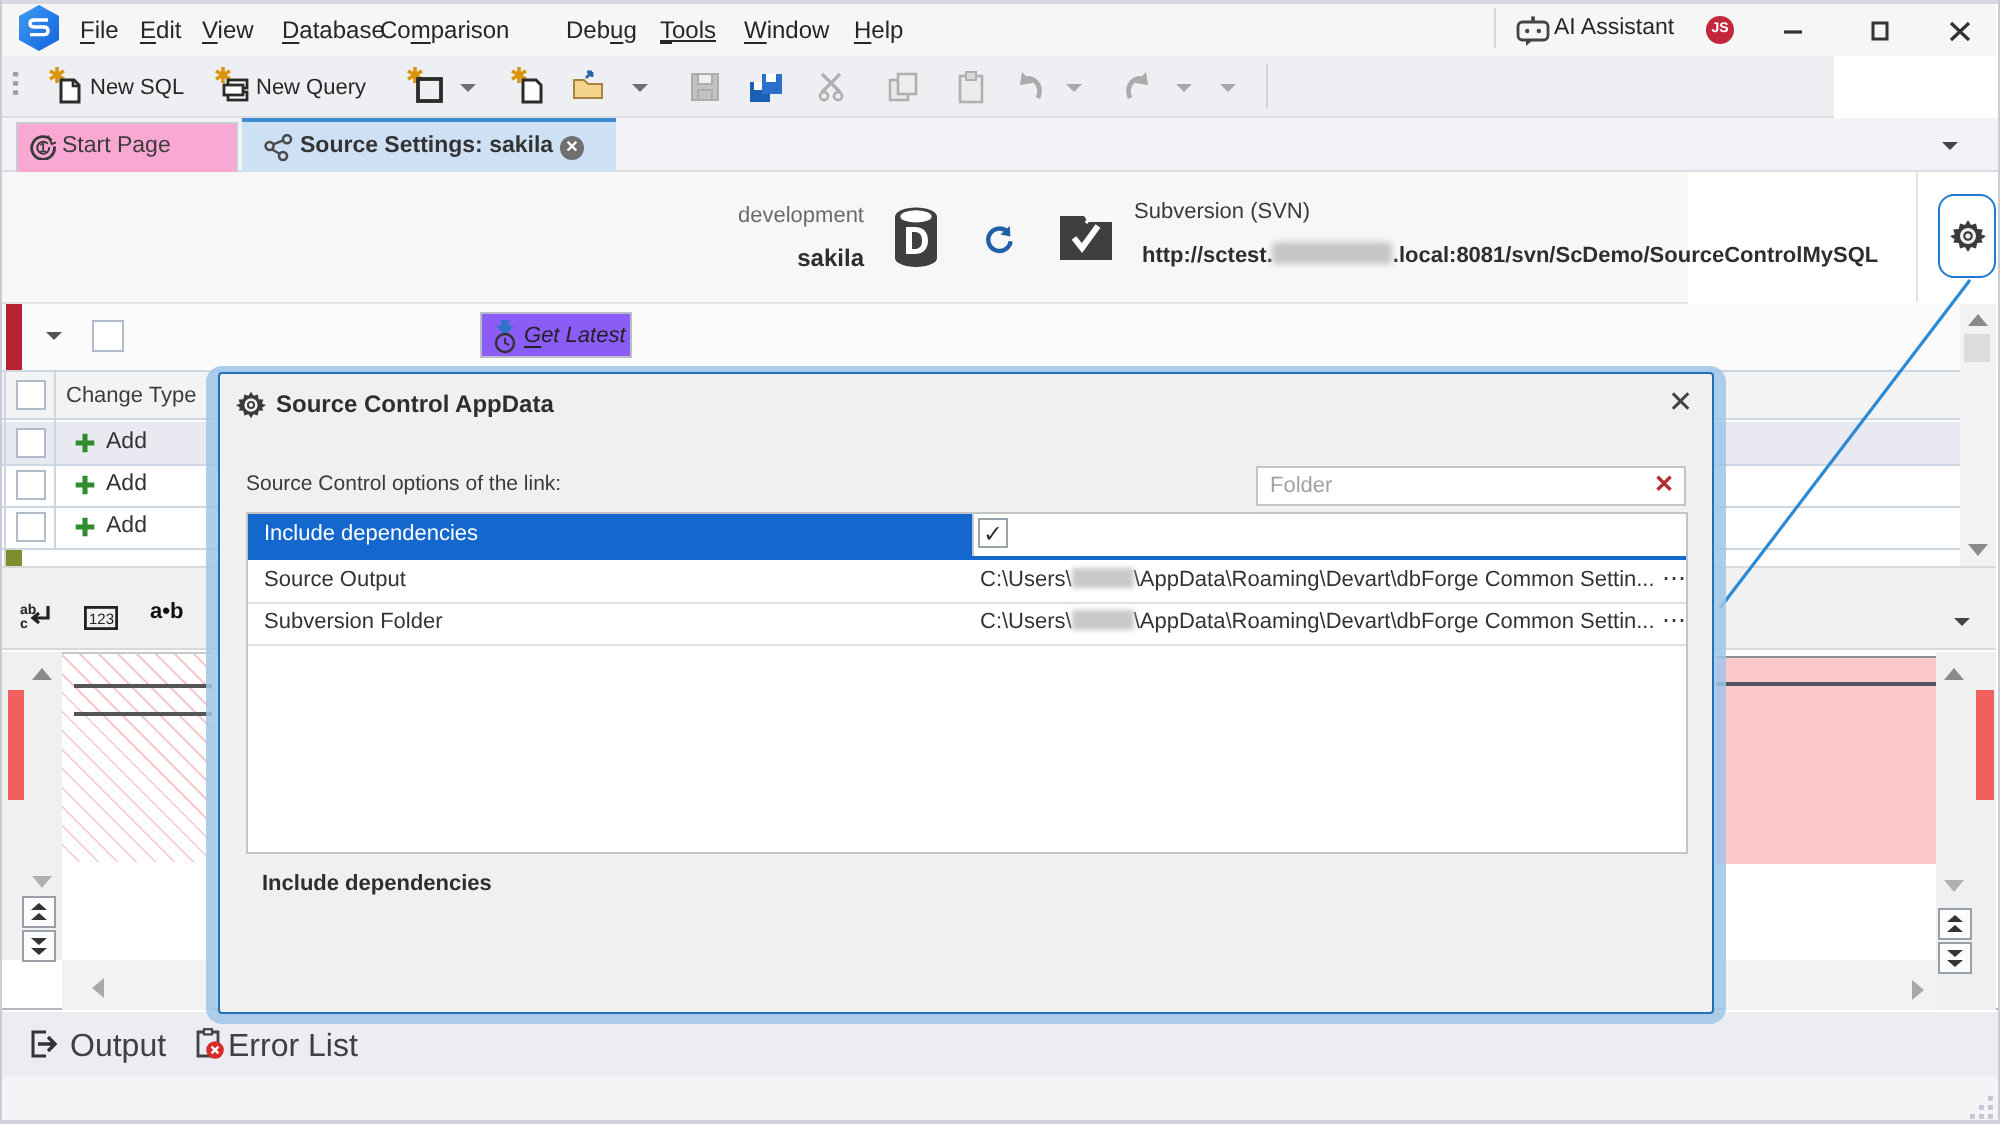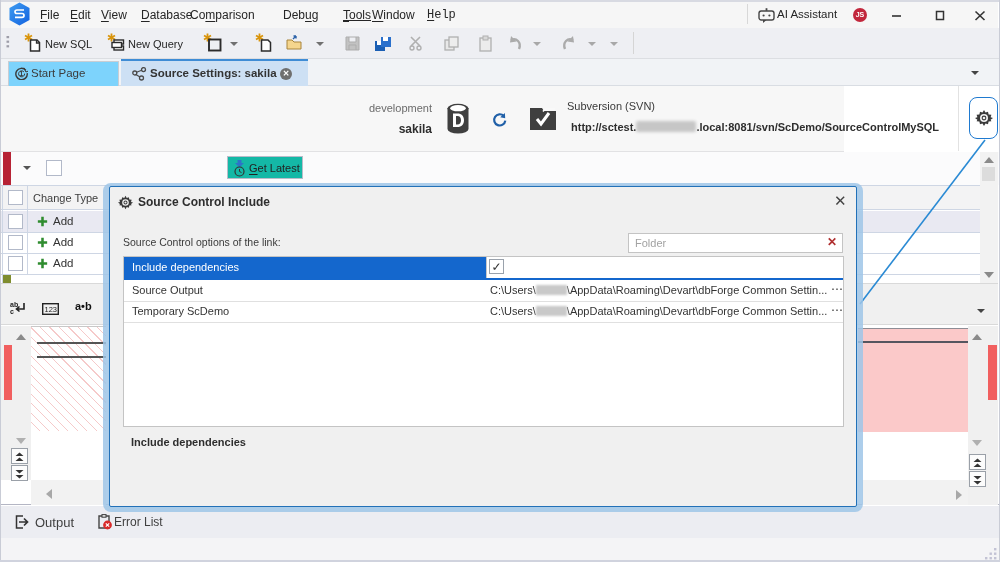--- a/index.html
+++ b/index.html
@@ -5,26 +5,26 @@
 * { margin:0; padding:0; box-sizing:border-box; }
 html,body { width:1000px; height:562px; overflow:hidden; }
 body { font-family:"Liberation Sans", sans-serif; position:relative; background:#fff; }
 #app { position:absolute; left:0; top:0; width:1000px; height:562px; }
 .abs { position:absolute; }
 
 #titlebar { left:0; top:0; width:998px; height:28px; background:#f6f6f6; }
 .menuitem { position:absolute; top:8px; font-size:12px; color:#262626; }
 .menuitem u { text-decoration:underline; text-underline-offset:2px; }
 
-#toolbar { left:0; top:28px; width:1000px; height:31px; background:#eeeff3; border-bottom:1px solid #dcdee2;}
+#toolbar { left:0; top:28px; width:917px; height:31px; background:#eeeff3; border-bottom:1px solid #dcdee2;}
 .tbtxt { position:absolute; top:10px; font-size:11px; color:#262626; }
 .dd { position:absolute; width:0; height:0; border-left:4px solid transparent; border-right:4px solid transparent; border-top:4px solid #707070; }
 
 #tabbar { left:0; top:59px; width:1000px; height:27px; background:#f1f3f6; border-bottom:1px solid #d9dde3; }
-#tab1 { position:absolute; left:8px; top:2px; width:111px; height:25px; background:#7dd3fc; border:1px solid #c9cdd3; border-bottom:none; }
+#tab1 { position:absolute; left:8px; top:2px; width:111px; height:25px; background:#f9a8d4; border:1px solid #c9cdd3; border-bottom:none; }
 #tab2 { position:absolute; left:121px; top:0px; width:187px; height:27px; background:#cde0f4; border-top:2px solid #3f8cd5; }
 
 #header { left:0; top:86px; width:844px; height:66px; background:#f7f7f7; border-bottom:1px solid #e2e2e4; }
 
 #remoterow { left:0; top:152px; width:1000px; height:33px; background:#fbfbfc; }
 
 #grid { left:0; top:185px; width:980px; height:98px; background:#fff; }
 .gridline { position:absolute; left:0; width:980px; height:1px; background:#ced6e4; }
 
 #midbar { left:0; top:283px; width:998px; height:42px; background:#f0f0f0; border-bottom:1px solid #d9d9d9; border-top:1px solid #d9d9d9;}
@@ -56,23 +56,23 @@
         </defs>
     <polygon points="10.5,0.5 20.5,6 20.5,18 10.5,23.5 0.5,18 0.5,6" fill="url(#lg1)"></polygon>
     <path d="M15 8 L8 8 Q6 8 6 9.8 Q6 11.5 8 11.5 L13 11.5 Q15 11.5 15 13.5 Q15 15.3 13 15.3 L6 15.3" fill="none" stroke="#fff" stroke-width="1.7"></path>
   </svg>
   <span class="menuitem" style="left:40px;"><u>F</u>ile</span>
   <span class="menuitem" style="left:70px;"><u>E</u>dit</span>
   <span class="menuitem" style="left:101px;"><u>V</u>iew</span>
   <span class="menuitem" style="left:141px;text-align:right;"><u>D</u>atabase</span>
   <span class="menuitem" style="left:190px;">Co<u>m</u>parison</span>
   <span class="menuitem" style="left:283px;">Deb<u>u</u>g</span>
-  <span class="menuitem" style="left:343px;text-decoration:underline;"><u>T</u>ools</span>
+  <span class="menuitem" style="left:330px;text-decoration:underline;"><u>T</u>ools</span>
   <span class="menuitem" style="left:372px;"><u>W</u>indow</span>
-  <span class="menuitem" style="left:427px;font-family:Liberation Mono, monospace;"><u>H</u>elp</span>
+  <span class="menuitem" style="left:427px;"><u>H</u>elp</span>
   <div class="abs" style="left:747px; top:4px; width:1px; height:20px; background:#d8d8d8;"></div>
   <svg class="abs" style="left:758px; top:8px;" width="17" height="15" viewBox="0 0 17 15">
     <rect x="1" y="3" width="15" height="9" rx="2.2" fill="none" stroke="#454545" stroke-width="1.4"></rect>
     <rect x="7.6" y="0.2" width="1.8" height="2.6" fill="#454545"></rect>
     <path d="M5 12 L5 15 L8.5 12" fill="#454545"></path>
     <circle cx="5.6" cy="7.5" r="1.1" fill="#454545"></circle>
     <circle cx="11.4" cy="7.5" r="1.1" fill="#454545"></circle>
   </svg>
   <span class="menuitem" style="left:777px; top:8px; font-size:11.5px;">AI Assistant</span>
   <div class="abs" style="left:853px; top:8px; width:14px; height:14px; border-radius:50%; background:#c2273c; color:#fff; font-size:7px; font-weight:bold; text-align:center; line-height:14px;">JS</div>
@@ -223,21 +223,21 @@
 </div>
 
 <svg class="abs" style="left:855px; top:138px; z-index:5;" width="143" height="170" viewBox="0 0 143 170">
   <line x1="130" y1="2" x2="5" y2="166" stroke="#2a8ad4" stroke-width="1.6"></line>
 </svg>
 
 <div class="abs" id="remoterow">
   <div class="abs" style="left:3px; top:0px; width:8px; height:34px; background:#b72335;"></div>
   <div class="dd" style="left:23px; top:14px; border-top-color:#555;"></div>
   <div class="abs" style="left:46px; top:8px; width:16px; height:16px; background:#fff; border:1px solid #b2b9c9;"></div>
-  <div class="abs" style="left:227px; top:4px; width:76px; height:23px; background:#14b8a6; border:1px solid #b9bcc9;">
+  <div class="abs" style="left:240px; top:4px; width:76px; height:23px; background:#8b5cf6; border:1px solid #b9bcc9;font-style:italic;">
     <svg class="abs" style="left:4px; top:3px;" width="15" height="17" viewBox="0 0 15 17">
       <path d="M5.5 0 L9.5 0 L9.5 3 L12 3 L7.5 7.5 L3 3 L5.5 3 Z" fill="#2e74c8"></path>
       <circle cx="7.5" cy="11.5" r="4.5" fill="none" stroke="#333" stroke-width="1.2"></circle>
       <path d="M7.5 9 L7.5 11.5 L9.5 12.5" fill="none" stroke="#333" stroke-width="1"></path>
     </svg>
     <span class="abs" style="left:21px; top:5px; font-size:11px; color:#222; white-space:nowrap;"><u style="text-underline-offset:2px;">G</u>et Latest</span>
   </div>
 </div>
 
 <div class="abs" id="grid">
@@ -323,28 +323,28 @@
         </svg></div>
   <div class="abs" style="left:862px; top:154px; width:106px; height:25px; background:#f2f2f2;"></div>
   <div class="tri-right abs" style="left:956px; top:164px;"></div>
 </div>
 
 <div class="abs" style="left:0px; top:506px; width:1000px; height:32px; background:#ecedf2;">
   <svg class="abs" style="left:15px; top:9px;" width="15" height="14" viewBox="0 0 15 14">
     <path d="M8 1 L1.5 1 L1.5 13 L8 13" fill="none" stroke="#333" stroke-width="1.5"></path>
     <path d="M4 7 L12 7 M9 3.5 L12.5 7 L9 10.5" fill="none" stroke="#333" stroke-width="1.7"></path>
   </svg>
-  <span class="abs" style="left:35px; top:9px; font-size:13px; color:#404040;">Output</span>
+  <span class="abs" style="left:35px; top:9px; font-size:16px; color:#404040;">Output</span>
   <svg class="abs" style="left:97px; top:8px;" width="16" height="16" viewBox="0 0 16 16">
     <path d="M2 2 L12 2 L12 14 L2 14 Z" fill="none" stroke="#444" stroke-width="1.4"></path>
     <rect x="5" y="0.6" width="4" height="2.6" fill="#f3f3f3" stroke="#444" stroke-width="1.1"></rect>
     <circle cx="10.5" cy="11" r="4.4" fill="#d92b2b"></circle>
     <path d="M8.8 9.3 L12.2 12.7 M12.2 9.3 L8.8 12.7" stroke="#fff" stroke-width="1.2"></path>
   </svg>
-  <span class="abs" style="left:114px; top:9px; font-size:12px; color:#404040;">Error List</span>
+  <span class="abs" style="left:114px; top:9px; font-size:16px; color:#404040;">Error List</span>
 </div>
 
 <div class="abs" style="left:0px; top:538px; width:1000px; height:22px; background:#f4f4f6;"></div>
 <svg class="abs" style="left:985px; top:547px;" width="13" height="13" viewBox="0 0 13 13">
   <g fill="#c3c3d5">
         <rect x="9" y="1" width="2.4" height="2.4"></rect>
         <rect x="4.5" y="5.5" width="2.4" height="2.4"></rect>
         <rect x="9" y="5.5" width="2.4" height="2.4"></rect>
         <rect x="0" y="10" width="2.4" height="2.4"></rect>
         <rect x="4.5" y="10" width="2.4" height="2.4"></rect>
@@ -357,39 +357,39 @@
 <div class="abs" style="left:999px; top:0; width:1px; height:562px; background:#c9ccd6; z-index:99;"></div>
 <div class="abs" style="left:0; top:560px; width:1000px; height:2px; background:#d0d3de; z-index:99;"></div>
 
 <div class="abs" id="dlgglow"></div>
 <div class="abs" id="dialog">
   <svg class="abs" style="left:8px; top:8px;" width="15" height="15" viewBox="0 0 18 18">
     <path d="M9 1 L10.5 3.5 L13 2.7 L13.6 5.5 L16.4 5.7 L15.6 8.3 L18 9 L15.6 10.7 L16.4 12.3 L13.6 12.5 L13 15.3 L10.5 14.5 L9 17 L7.5 14.5 L5 15.3 L4.4 12.5 L1.6 12.3 L2.4 10.7 L0 9 L2.4 8.3 L1.6 5.7 L4.4 5.5 L5 2.7 L7.5 3.5 Z" fill="#3a3a3a"></path>
     <circle cx="9" cy="9" r="3.2" fill="#3a3a3a" stroke="#f0f0f0" stroke-width="1.6"></circle>
     <circle cx="9" cy="9" r="1.3" fill="#f0f0f0"></circle>
   </svg>
-  <span class="abs" style="left:28px; top:8px; font-size:12px; font-weight:bold; color:#2e2e2e;">Source Control Include</span>
+  <span class="abs" style="left:28px; top:8px; font-size:12px; font-weight:bold; color:#2e2e2e;">Source Control AppData</span>
   <span class="abs" style="left:724px; top:5px; font-size:15px; color:#444;">✕</span>
   <span class="abs" style="left:13px; top:49px; font-size:10.5px; color:#3a3a3a; white-space:nowrap;">Source Control options of the link:</span>
   <div class="abs" style="left:518px; top:46px; width:215px; height:20px; background:#fff; border:1px solid #c4c4c4;">
     <span class="abs" style="left:6px; top:3px; font-size:11px; color:#a2a2a2;">Folder</span>
     <span class="abs" style="left:198px; top:1px; font-size:12px; color:#b03030; font-weight:bold;">✕</span>
   </div>
 
   <div class="abs" style="left:13px; top:69px; width:721px; height:171px; background:#fff; border:1px solid #c4c4c4;">
     <div class="abs" style="left:0; top:0; width:362px; height:21px; background:#1467cd;">
       <span class="abs" style="left:8px; top:4px; font-size:11px; color:#fff; white-space:nowrap;">Include dependencies</span>
     </div>
     <div class="abs" style="left:362px; top:0; width:357px; height:21px; background:#fff;">
       <div class="abs" style="left:3px; top:2px; width:15px; height:15px; background:#fff; border:1px solid #9aa2ac; color:#333; font-size:12px; line-height:14px; text-align:center;">✓</div>
     </div>
     <div class="abs" style="left:0px; top:21px; width:719px; height:2px; background:#1467cd;"></div>
     <div class="abs" style="left:362px; top:0px; width:1px; height:21px; background:#c8c8c8;"></div>
     <span class="abs" style="left:8px; top:27px; font-size:11px; color:#333;">Source Output</span>
-    <span class="abs" style="left:8px; top:48px; font-size:11px; color:#333;">Temporary ScDemo</span>
+    <span class="abs" style="left:8px; top:48px; font-size:11px; color:#333;">Subversion Folder</span>
     <div class="abs" style="left:0px; top:44px; width:719px; height:1px; background:#e0e0e0;"></div>
     <div class="abs" style="left:0px; top:65px; width:719px; height:1px; background:#e0e0e0;"></div>
     <span class="abs" style="left:366px; top:27px; font-size:11px; color:#333; white-space:nowrap;">C:\Users\<span style="display:inline-block; width:31px; height:10px; background:#c9c9c9; filter:blur(1.2px); vertical-align:-1px;"></span>\AppData\Roaming\Devart\dbForge Common Settin...</span>
     <span class="abs" style="left:366px; top:48px; font-size:11px; color:#333; white-space:nowrap;">C:\Users\<span style="display:inline-block; width:31px; height:10px; background:#c9c9c9; filter:blur(1.2px); vertical-align:-1px;"></span>\AppData\Roaming\Devart\dbForge Common Settin...</span>
     <span class="abs" style="left:707px; top:25px; font-size:12px; color:#333;">⋯</span>
     <span class="abs" style="left:707px; top:46px; font-size:12px; color:#333;">⋯</span>
   </div>
   <span class="abs" style="left:21px; top:249px; font-size:11px; font-weight:bold; color:#2e2e2e;">Include dependencies</span>
 </div>
 </div>

